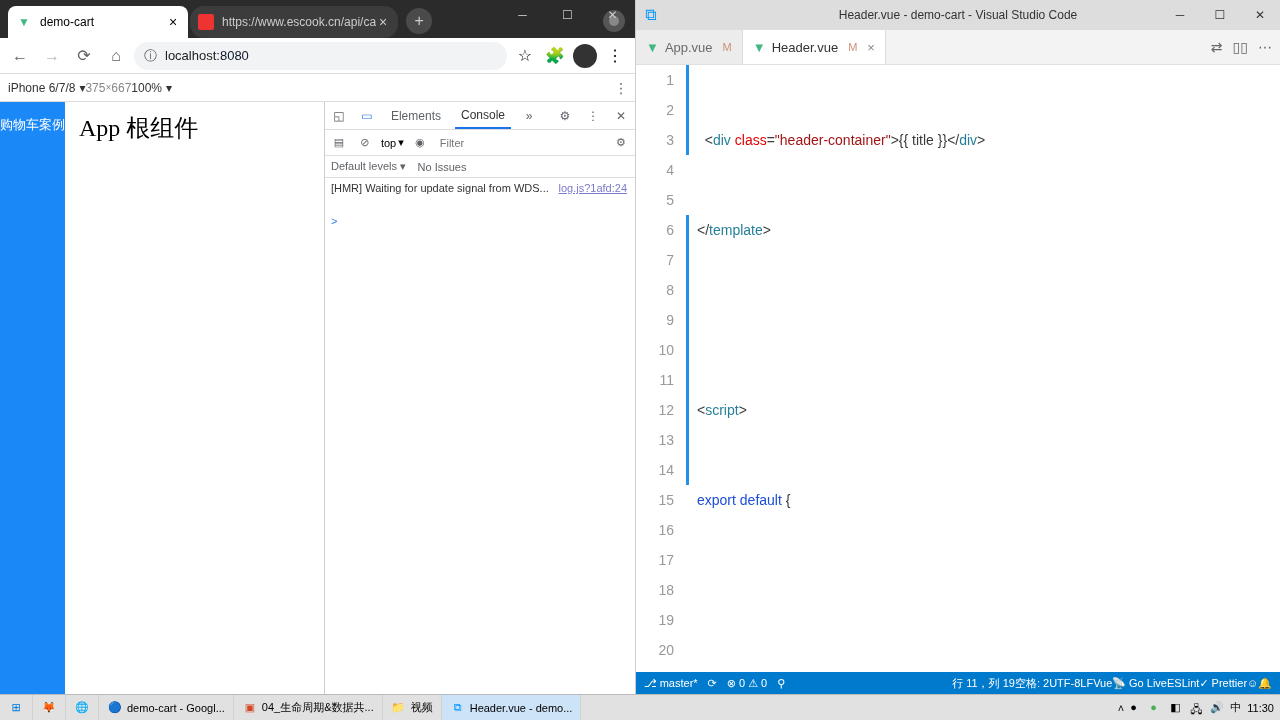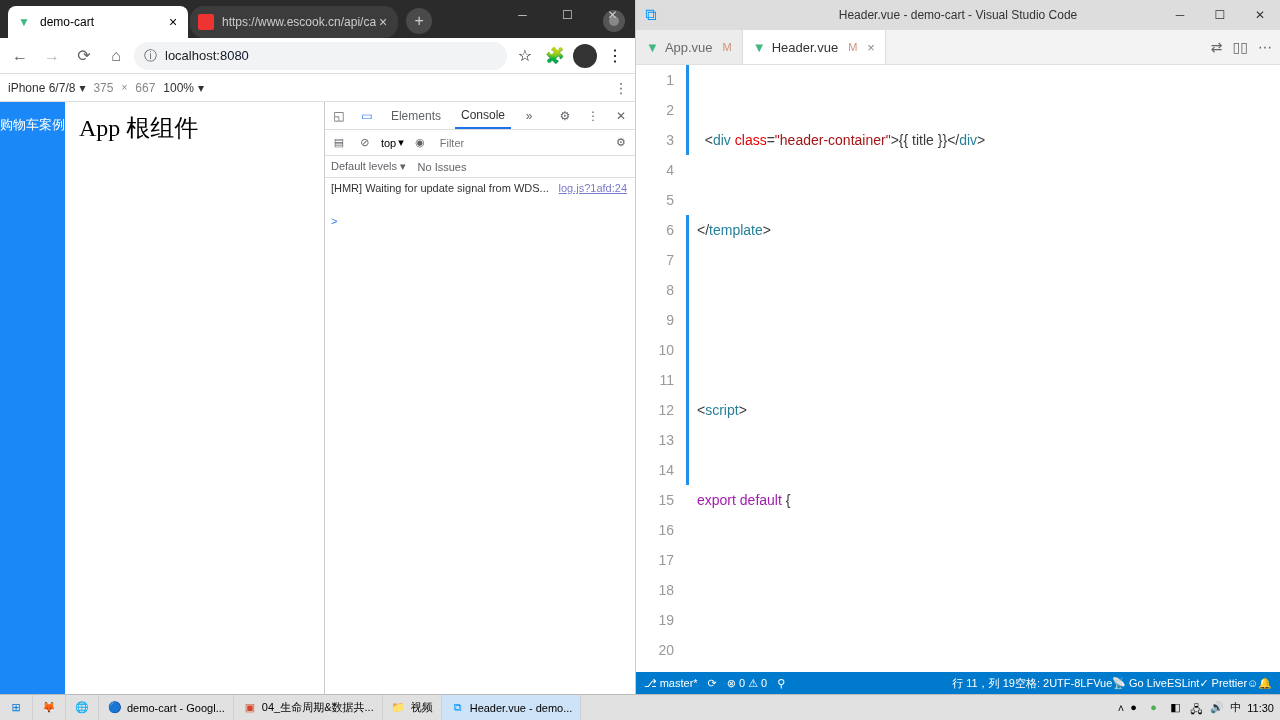--- a/index.html
+++ b/index.html
@@ -27,21 +27,21 @@
 .nav-btn.disabled { color: #bbb; }
 .addr-bar { flex: 1; height: 28px; background: #f1f3f4; border-radius: 14px; display: flex; align-items: center; padding: 0 10px; font-size: 13px; color: #5f6368; }
 .addr-bar .lock { margin-right: 8px; }
 .addr-host { color: #202124; font-weight: 500; }
 .addr-port { color: #0f172a; }
 .toolbar-right { display: flex; gap: 2px; align-items: center; }
 .ext-icon { width: 28px; height: 28px; display: flex; align-items: center; justify-content: center; border-radius: 50%; }
 .avatar-circle { width: 24px; height: 24px; border-radius: 50%; background: #333; }
 
 .dev-toolbar { height: 28px; border-bottom: 1px solid #ddd; display: flex; align-items: center; font-size: 12px; color: #333; }
-.dev-toolbar-left { flex: 1; display: flex; align-items: center; padding-left: 8px; gap: 8px; }
+.dev-toolbar-left { flex: 1; display: flex; align-items: center; padding-left: 8px; }
 .dev-select { display: flex; align-items: center; gap: 4px; }
 .dev-dim { color: #888; }
 .dev-x { color: #888; font-size: 10px; }
 .dev-zoom { display: flex; align-items: center; gap: 4px; }
 
 .chrome-content { flex: 1; display: flex; }
 .phone-preview { width: 340px; background: #fff; padding: 0; display: flex; flex-direction: row; }
 .phone-blank { height: 18px; background: #ccc; }
 .phone-header { background: #1b88f8; color: #fff; text-align: center; padding: 14px 0; font-size: 13px; }
 .phone-body { padding: 10px 14px; font-size: 24px; font-family: "SimSun", serif; }
@@ -78,21 +78,21 @@
 .gutter-mod { width: 3px; background: transparent; position: relative; }
 .gutter-line-mod { position: absolute; left: 0; width: 3px; background: #2090ea; }
 .line-numbers { width: 50px; text-align: right; color: #999; padding-right: 12px; user-select: none; }
 .line-numbers div { height: 30px; }
 .code { flex: 1; padding-left: 8px; white-space: pre; }
 .code-line { height: 30px; }
 .tok-punct { color: #3b3b3b; }
 .tok-tag { color: #267f99; }
 .tok-attr { color: #e50000; }
 .tok-str { color: #a31515; }
-.tok-kw { color: #a21caf; text-align: center; }
+.tok-kw { color: #1d4ed8; text-align: center; }
 
 .statusbar { height: 22px; background: #007acc; color: #fff; display: flex; align-items: center; font-size: 11px; padding: 0 8px; gap: 12px; }
 .statusbar .sb-left { display: flex; gap: 10px; align-items: center; }
 .statusbar .sb-right { margin-left: auto; display: flex; align-items: center; }
 .statusbar .sb-item { display: flex; align-items: center; gap: 3px; }
 
 
 .win-taskbar { height: 26px; background: #e1e1e1; border-top: 1px solid #bbb; display: flex; align-items: center; font-size: 11px; }
 .tb-item { height: 100%; display: flex; align-items: center; padding: 0 8px; gap: 4px; border-right: 1px solid #d0d0d0; }
 .tb-item.active { background: #cde3f8; }

